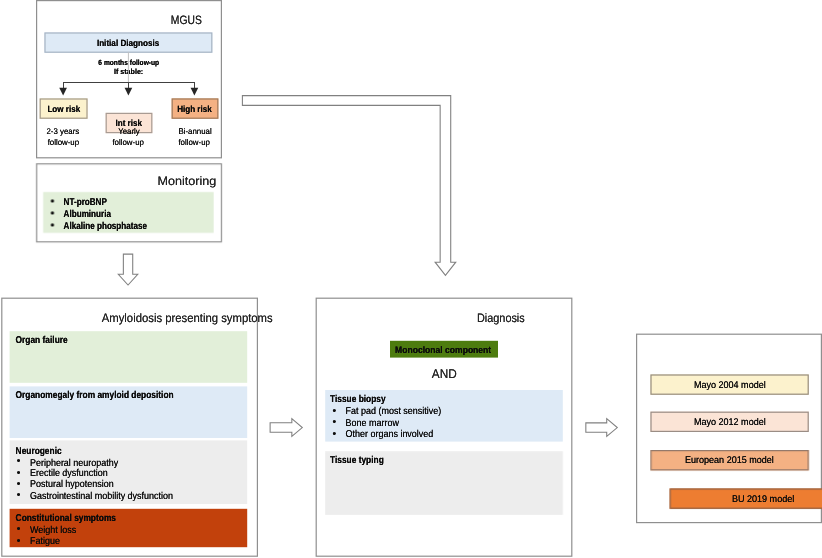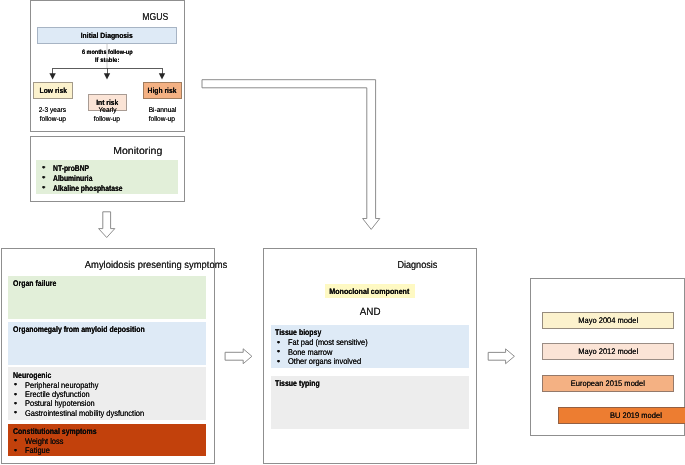--- a/index.html
+++ b/index.html
@@ -98,21 +98,21 @@
   <i style="transform:scaleX(0.95) translateZ(0);">Yearly</i><br>
   <i style="transform:scaleX(0.95) translateZ(0);">follow-up</i>
 </div>
 <div class="cap" style="left:142.5px;top:105.5px;width:39.5px;font-size:6.9px;line-height:9.2px;">
   <i style="transform:scaleX(0.95) translateZ(0);">Bi-annual</i><br>
   <i style="transform:scaleX(0.95) translateZ(0);">follow-up</i>
 </div>
 
 <div class="box" style="left:29.5px;top:136px;width:155px;height:65.5px;"></div>
 
-<div class="title" style="left:12px;top:146.5px;width:155px;">
+<div class="title" style="left:30px;top:146.5px;width:155px;">
   <i style="transform:scaleX(1.03) translateZ(0);">Monitoring</i>
 </div>
 
 <div class="sect" style="left:36.3px;top:160px;width:141.7px;height:33.7px;background:#E2EFD9;">
   <div class="inner" style="padding-top:3.7px;">
     <ul>
       <li class="b">NT-proBNP</li>
       <li class="b">Albuminuria</li>
       <li class="b">Alkaline phosphatase</li>
     </ul>
@@ -158,21 +158,21 @@
     </ul>
   </div>
 </div>
 
 <div class="box" style="left:263px;top:248px;width:213.5px;height:216px;"></div>
 
 <div class="title" style="left:263px;top:260.5px;width:213.5px;">
   <i style="transform:scaleX(0.89) translateZ(0);">Diagnosis</i>
 </div>
 
-<div class="band" style="left:324.5px;top:284px;width:90px;height:14px;background:#fef9c3;">
+<div class="band" style="left:324.5px;top:284px;width:90px;height:14px;background:#4d7c0f;">
   <span style="font-size:7.9px;font-weight:bold;transform:scaleX(0.905) translateZ(0);">Monoclonal component</span>
 </div>
 
 <div class="cap" style="left:263px;top:307.2px;width:213.5px;font-size:10.6px;color:#262626;line-height:10.6px;">
   <i style="transform:scaleX(0.93) translateZ(0);">AND</i>
 </div>
 
 <div class="sect" style="left:270.5px;top:325px;width:198.5px;height:43px;background:#DEEAF6;">
   <div class="inner" style="padding-top:3.3px;">
     <div class="hd">Tissue biopsy</div>

